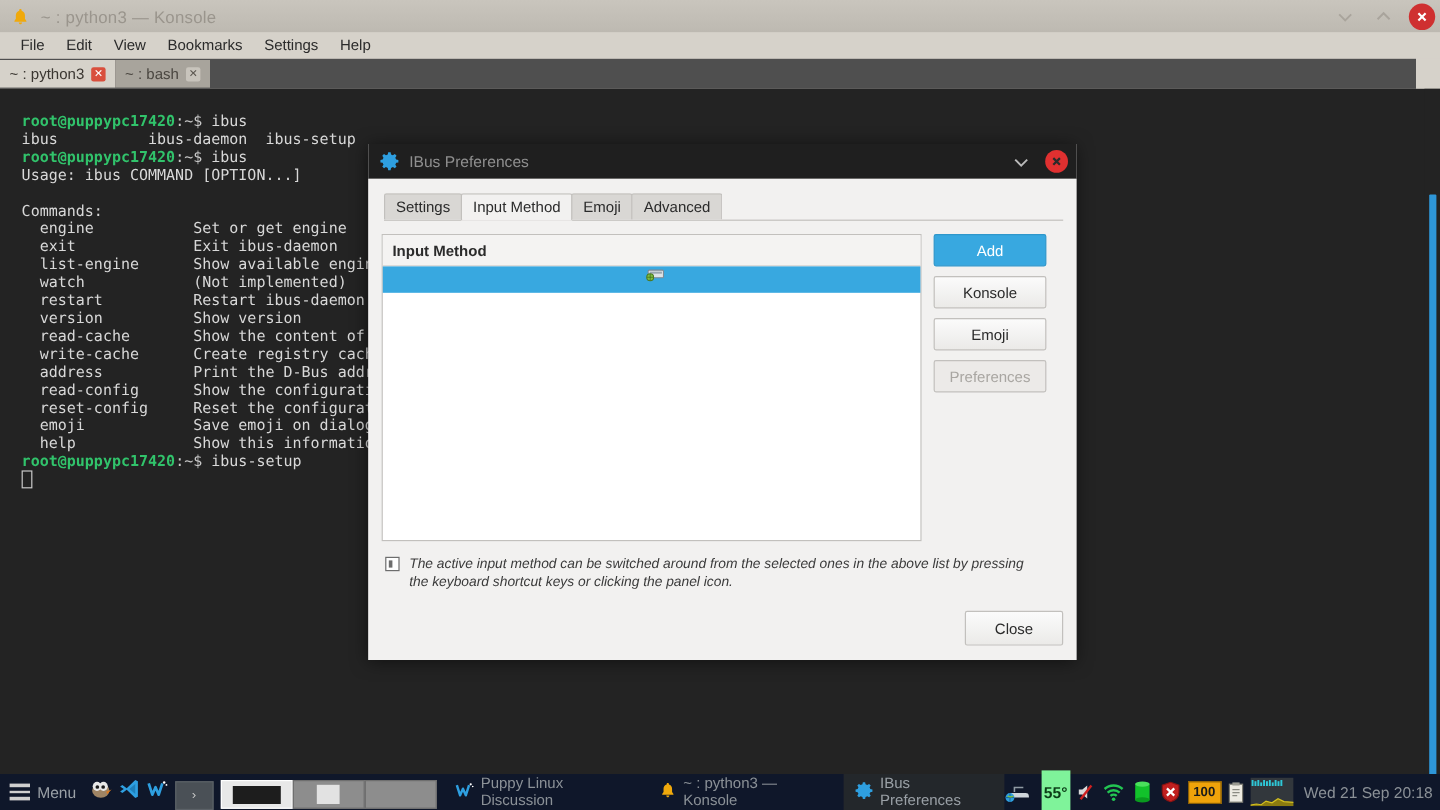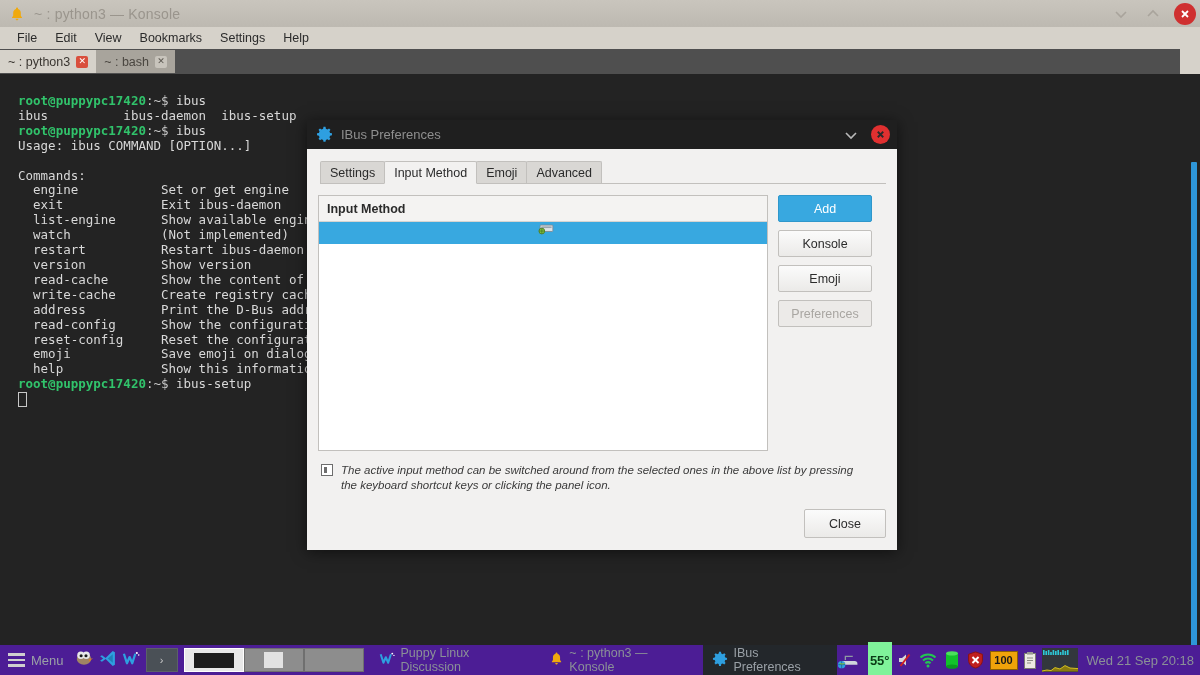--- a/index.html
+++ b/index.html
@@ -78,21 +78,21 @@
   .hint{display:flex;gap:7px;margin-top:12px;padding-left:2px;align-items:flex-start;}
   .hint-text{font-size:11.5px;font-style:italic;color:#3a3a3a;line-height:1.32;width:530px;}
   .d-footer{position:absolute;right:11px;bottom:12px;}
   .btn-close-dlg{
     width:80px;height:27px;border:1px solid #c2c0bd;border-radius:2px;
     background:linear-gradient(180deg,#fbfbfb,#ebeae8);
     font-size:12.5px;color:#2b2b2b;display:flex;align-items:center;justify-content:center;margin-left:46px;
   }
 
   
-  #taskbar{position:absolute;left:0;bottom:0;width:1200px;height:30px;background:#4c1d95;display:flex;align-items:center;}
+  #taskbar{position:absolute;left:0;bottom:0;width:1200px;height:30px;background:#0f172a;display:flex;align-items:flex-end;}
   .tb-menu{display:flex;align-items:center;gap:6px;padding:0 8px;height:30px;}
   .hamb{display:flex;flex-direction:column;gap:3px;}
   .hamb span{display:block;width:17px;height:2.5px;background:#cfcfcf;}
   .tb-menu-label{font-size:13px;color:#9aa0a6;}
   .tb-launcher{width:24px;height:30px;display:flex;align-items:center;justify-content:center;}
   .tb-arrow{width:30px;height:22px;background:#4a5056;border:1px solid #5b6167;display:flex;align-items:center;justify-content:center;color:#c9c9c9;font-size:11px;margin-left:2px;}
   .pager{display:flex;margin-left:6px;height:26px;align-items:center;}
   .desk{width:60px;height:24px;box-sizing:border-box;display:flex;align-items:center;justify-content:center;}
   .desk.active{background:#e8e8e8;border:1px solid #ffffff;}
   .desk.active i{display:block;width:40px;height:15px;background:#1d1d1d;}

